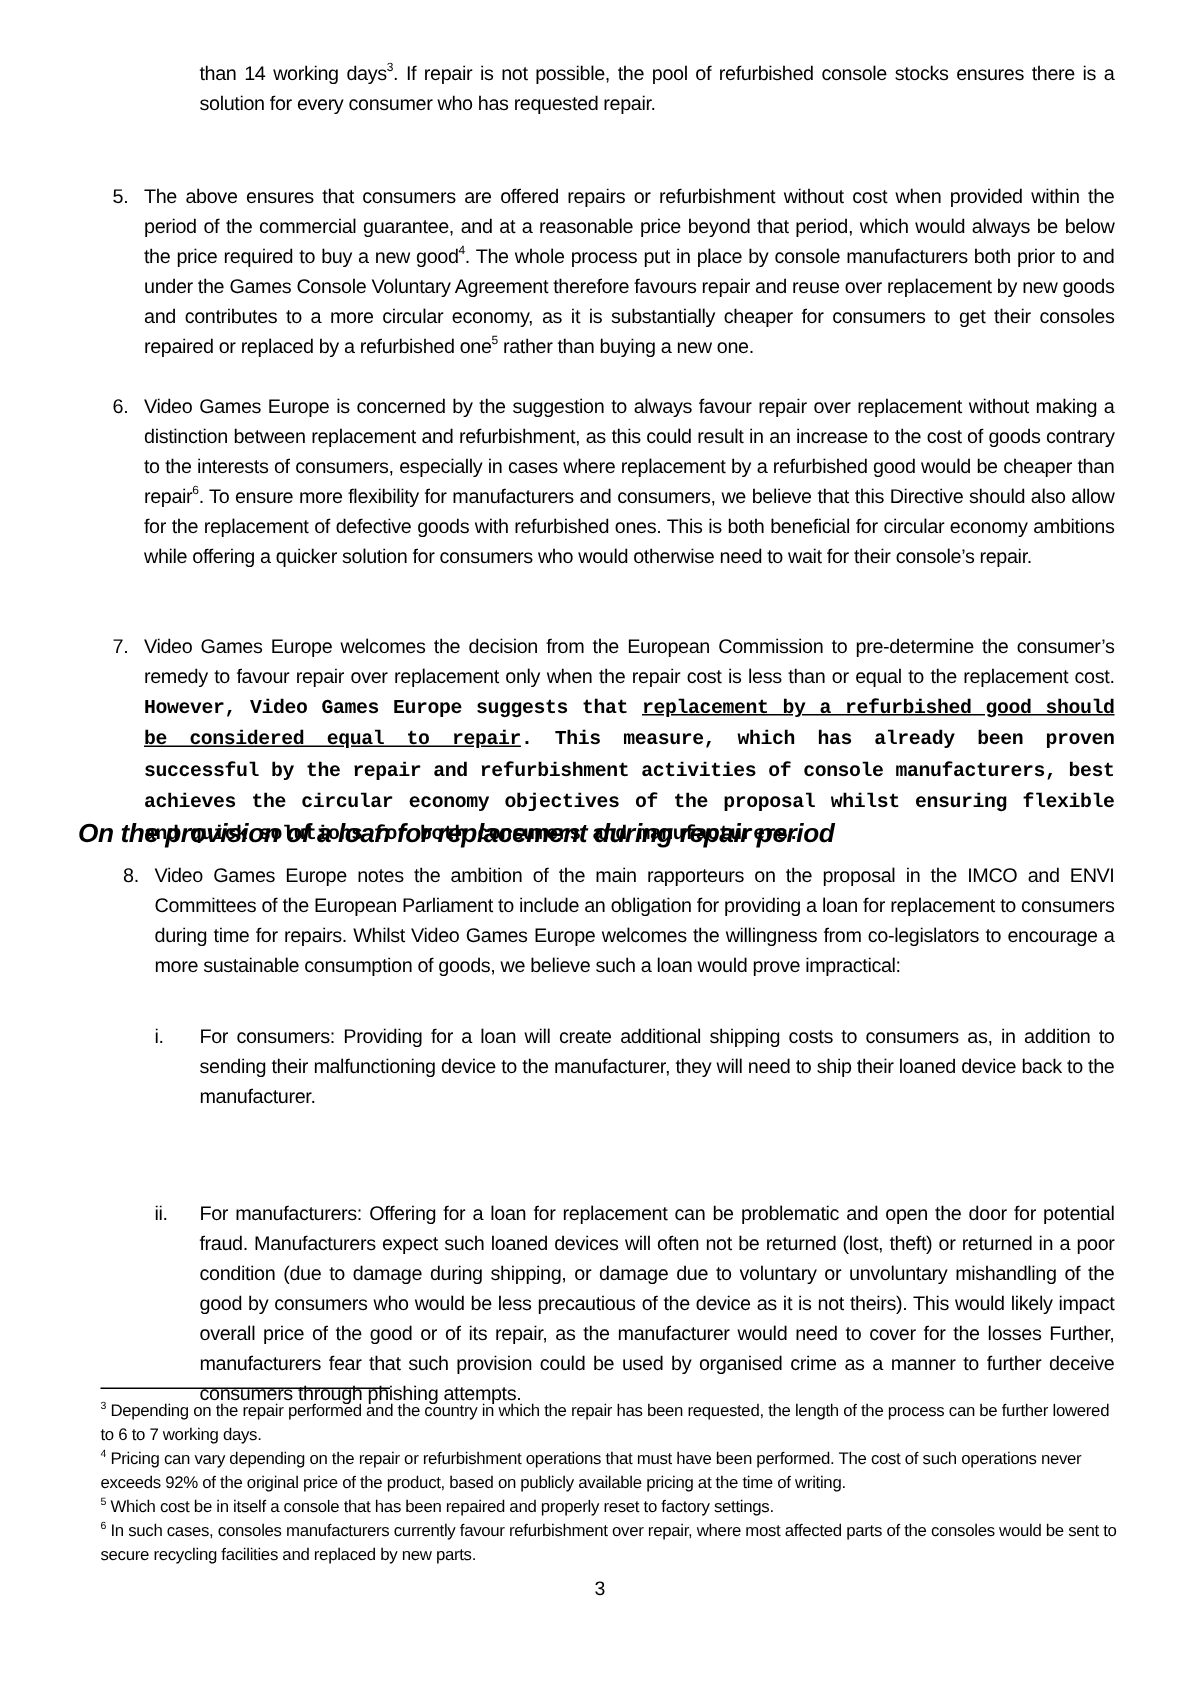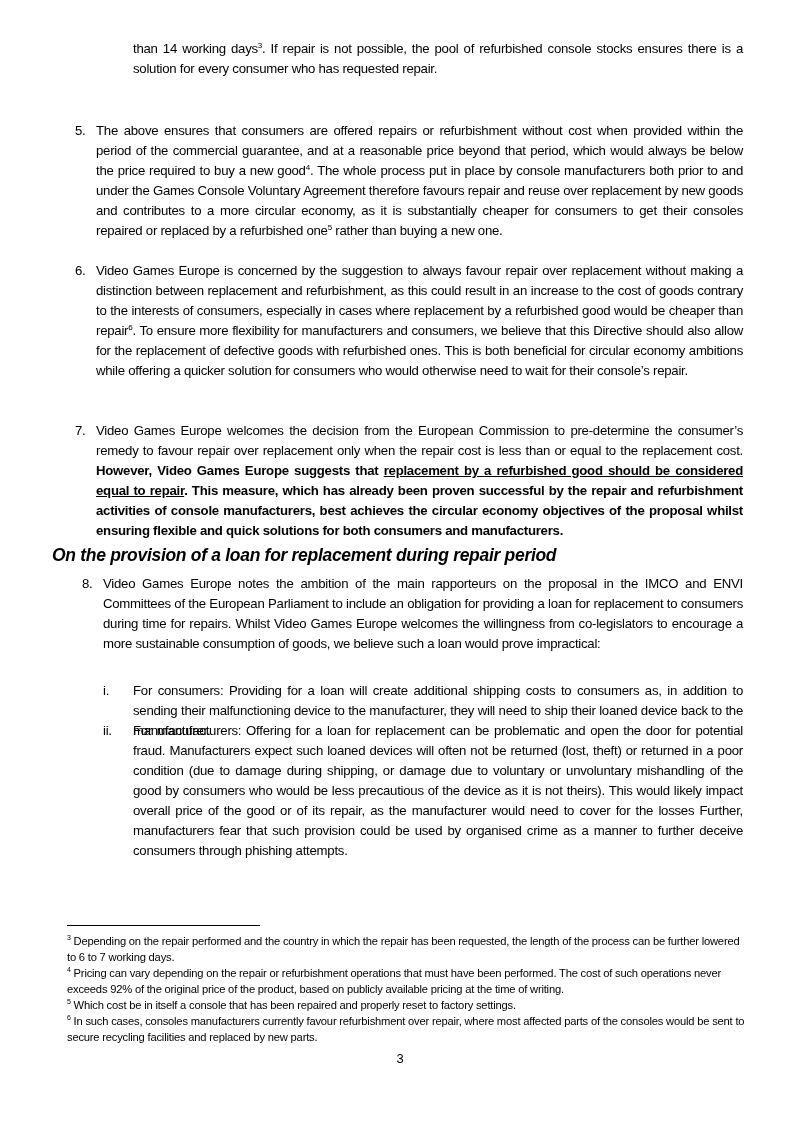--- a/index.html
+++ b/index.html
@@ -15,21 +15,21 @@
   }
   sup { font-size: 8px; line-height: 0; vertical-align: super; }
   .para { position: absolute; left: 96px; width: 647px; }
   .num { position: absolute; left: -21px; top: 0; }
   .heading {
     position: absolute; left: 52px; top: 545px;
     font-size: 17.5px; font-weight: bold; font-style: italic; letter-spacing: -0.3px;
   }
   .sub { position: absolute; left: 133px; width: 610px; }
   .sub .rn { position: absolute; left: -30px; top: 0; }
-  .b { font-weight: bold; }
+  .b { font-weight: bold; font-family: Liberation Mono, monospace; }
   .u { text-decoration: underline; }
   .sep { position: absolute; left: 67px; top: 925px; width: 193px; height: 1px; background: #000; }
   .fn {
     position: absolute; left: 67px; width: 680px;
     font-size: 11.2px; line-height: 16px; letter-spacing: -0.2px;
   }
   .fn sup { font-size: 7px; }
   .pagenum { position: absolute; left: 0; width: 800px; top: 1051px; text-align: center; font-size: 13px; }
 </style>
 </head>
@@ -61,21 +61,21 @@
   <div class="txt" style="position:absolute; left:103px; top:574px; width:640px;">
     <span class="num" style="left:-21px;">8.</span>
     <span>Video Games Europe notes the ambition of the main rapporteurs on the proposal in the IMCO and ENVI Committees of the European Parliament to include an obligation for providing a loan for replacement to consumers during time for repairs. Whilst Video Games Europe welcomes the willingness from co-legislators to encourage a more sustainable consumption of goods, we believe such a loan would prove impractical:</span>
   </div>
 
   <div class="sub txt" style="top:681px;">
     <span class="rn">i.</span>
     <span>For consumers: Providing for a loan will create additional shipping costs to consumers as, in addition to sending their malfunctioning device to the manufacturer, they will need to ship their loaned device back to the manufacturer.</span>
   </div>
 
-  <div class="sub txt" style="top:721px;">
+  <div class="sub txt" style="top:799px;">
     <span class="rn">ii.</span>
     <span>For manufacturers:  Offering for a loan for replacement can be problematic and open the door for potential fraud. Manufacturers expect such loaned devices will often not be returned (lost, theft) or returned in a poor condition (due to damage during shipping, or damage due to voluntary or unvoluntary mishandling of the good by consumers who would be less precautious of the device as it is not theirs). This would likely impact overall price of the good or of its repair, as the manufacturer would need to cover for the losses Further, manufacturers fear that such provision could be used by organised crime as a manner to further deceive consumers through phishing attempts.</span>
   </div>
 
   <div class="sep"></div>
 
   <div class="fn" style="top:933px;">
     <sup>3</sup><span> Depending on the repair performed and the country in which the repair has been requested, the length of the process can be further lowered to 6 to 7 working days.</span>
   </div>
   <div class="fn" style="top:965px;">

